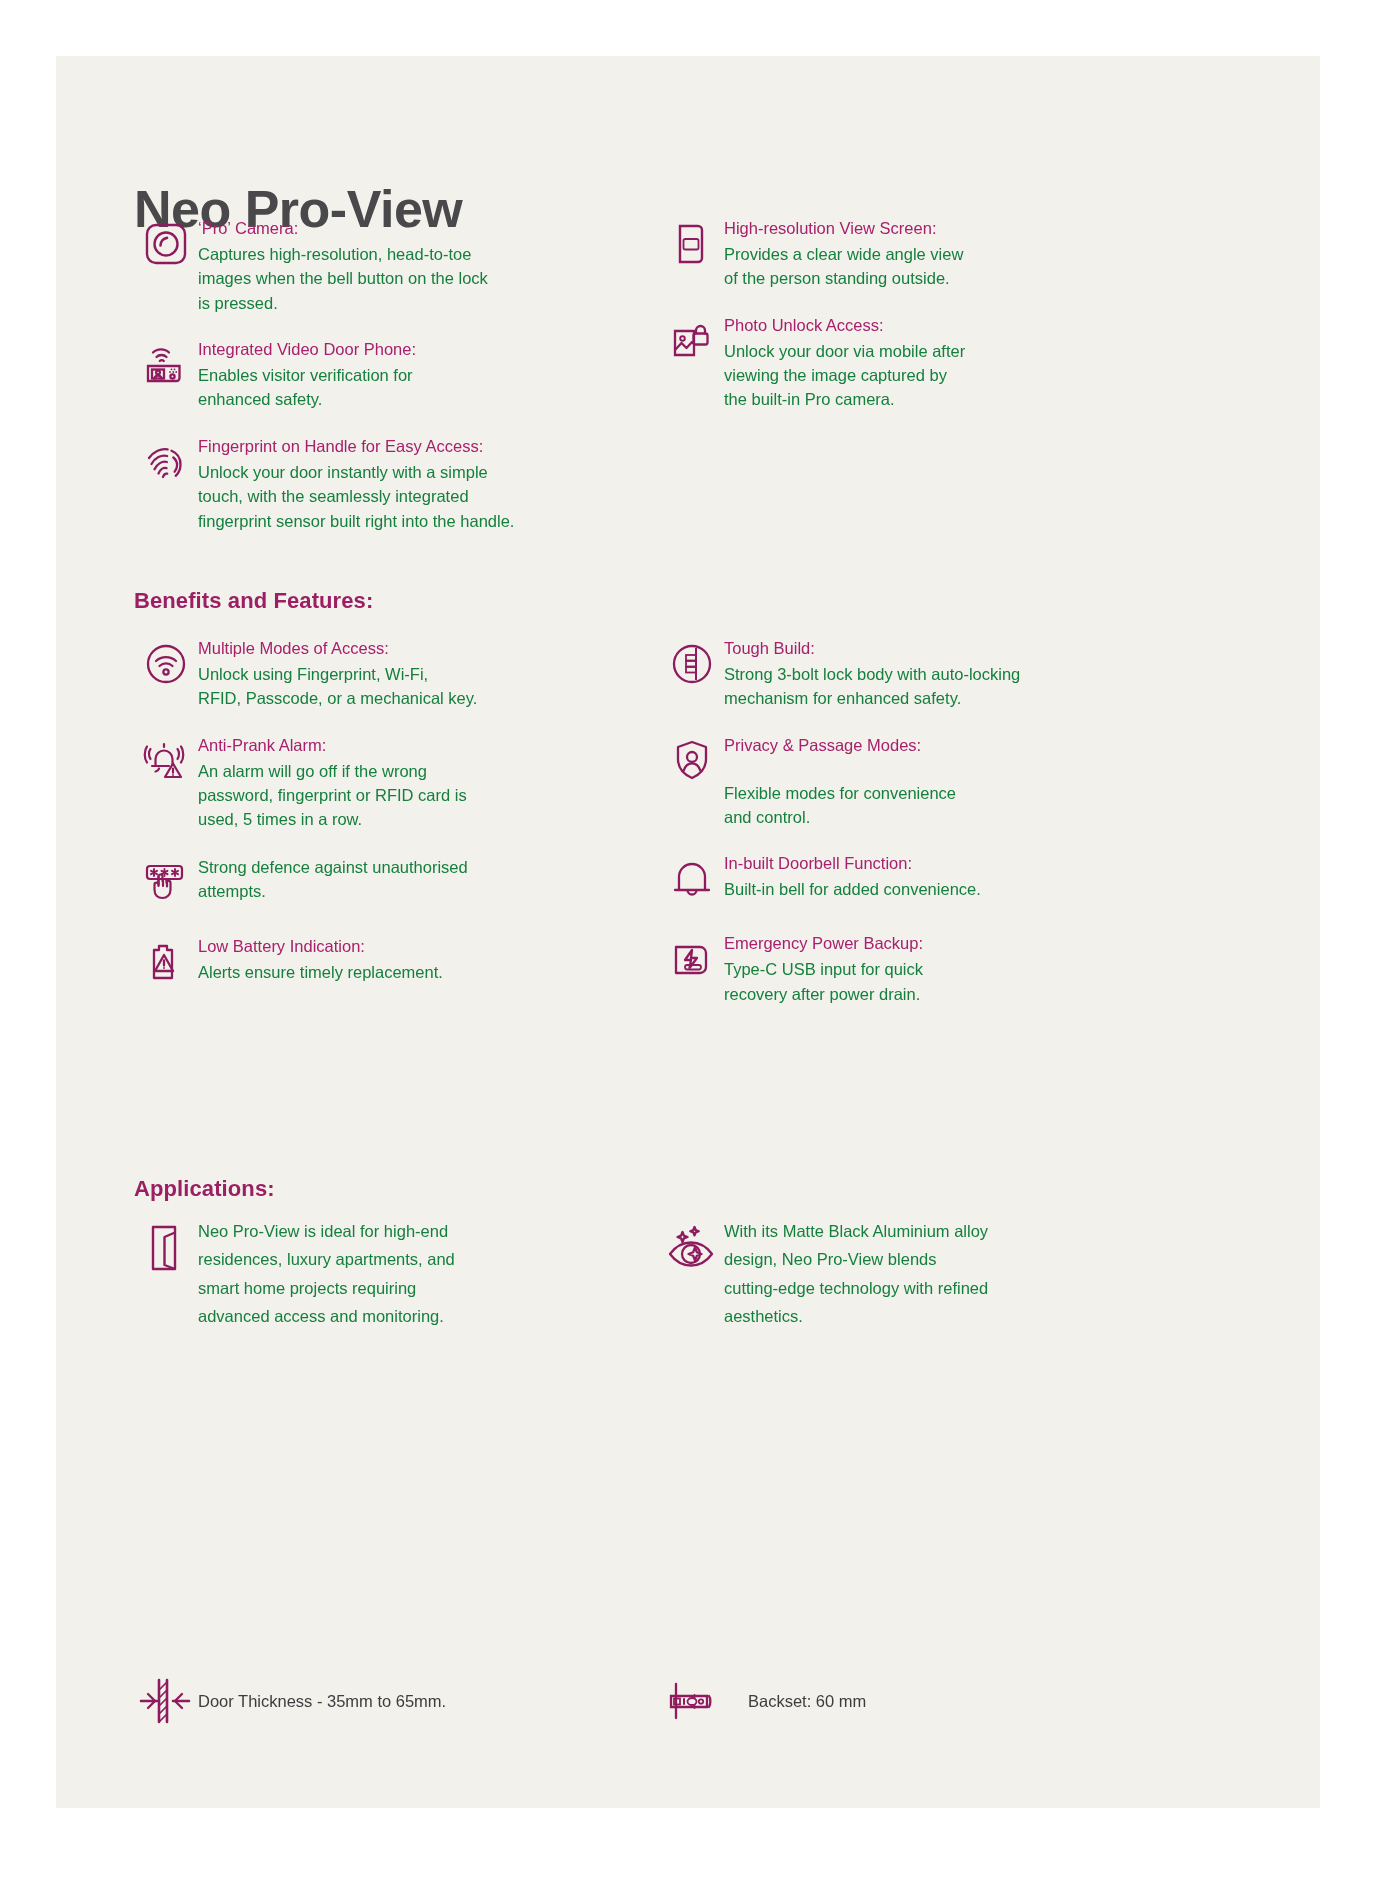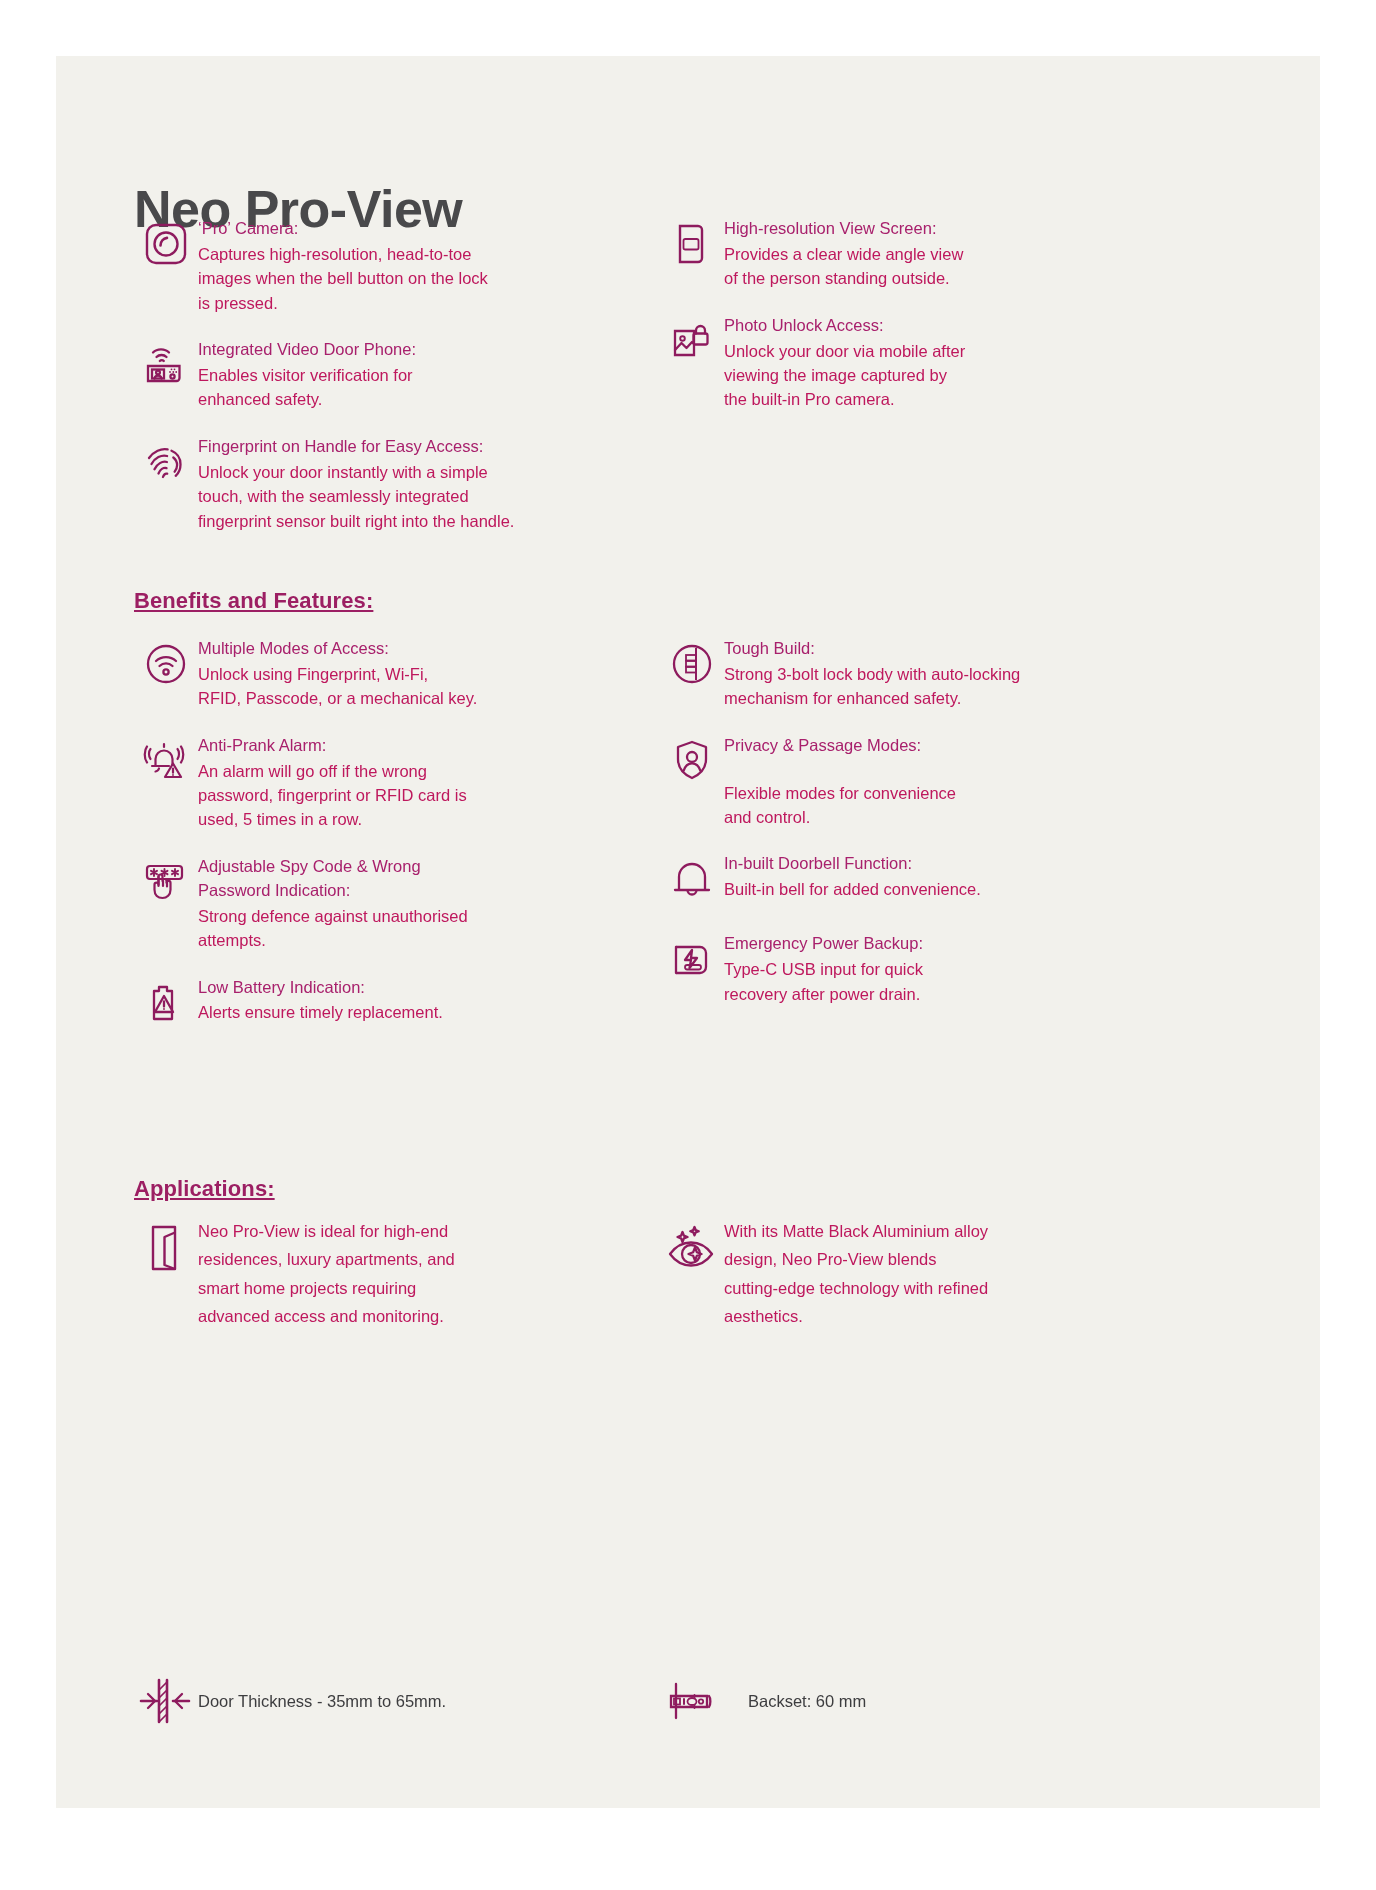--- a/index.html
+++ b/index.html
@@ -35,21 +35,20 @@
     line-height: 1.1;
   }
 
   
   .section-heading {
     position: absolute;
     font-size: 22px;
     font-weight: 700;
     color: #9c1f63;
     letter-spacing: 0.1px;
-    text-decoration: underline;
   }
   #benefits-heading { left: 78px; top: 532px; }
   #applications-heading { left: 78px; top: 1120px; }
 
   
   .grid {
     position: absolute;
     display: grid;
     grid-template-columns: 470px 470px;
     column-gap: 56px;
@@ -81,21 +80,21 @@
   }
   .feature .f-title {
     font-size: 16.5px;
     color: #a8206c;
     line-height: 1.45;
     font-weight: 400;
     margin-bottom: 1px;
   }
   .feature .f-desc {
     font-size: 16.5px;
-    color: #be185d;
+    color: #15803d;
     line-height: 1.48;
     font-weight: 400;
     white-space: pre-line;
   }
 
   
   #apps-grid .f-desc { line-height: 1.72; }
   #apps-grid .feature { margin-bottom: 30px; }
   #apps-grid .icon-wrap { height: 70px; padding-top: 4px; }
 
@@ -293,22 +292,20 @@
             <g stroke-width="1.9" stroke-linecap="round">
               <path d="M14 13v7M11 14.8l6 3.4M17 14.8l-6 3.4"></path>
               <path d="M24.5 13v7M21.5 14.8l6 3.4M27.5 14.8l-6 3.4"></path>
               <path d="M35 13v7M32 14.8l6 3.4M38 14.8l-6 3.4"></path>
             </g>
             <path d="M18.5 20.5v9.5M23 25v5M27 26.5v4" stroke-linecap="round"></path>
             <path d="M14.5 31.5v-2.8a2 2 0 0 1 4 0v-8.2a2 2 0 0 1 4 0V25a2 2 0 0 1 4 0v1.8a2 2 0 0 1 4 0v7c0 5-3.6 8.2-8 8.2-4.6 0-8-3-8-8.2z" stroke-linejoin="round"></path>
           </svg>
         </span>
         <span class="text-wrap">
-          <span class="f-title" style="white-space: pre-line; display: block;">Adjustable Spy Code &amp; Wrong
-Password Indication:</span>
           <span class="f-desc" style="display: block;">Strong defence against unauthorised
 attempts.</span>
         </span>
       </div>
 
       <div class="feature">
         <span class="icon-wrap">
           <svg width="52" height="52" viewBox="0 0 52 52" fill="none" stroke="#8e1b5e" stroke-width="2.3" stroke-linejoin="round">
             <path d="M14 14h5V10h8v4h5v28H14z"></path>
             <path d="M24 19l9 16H15z"></path>

